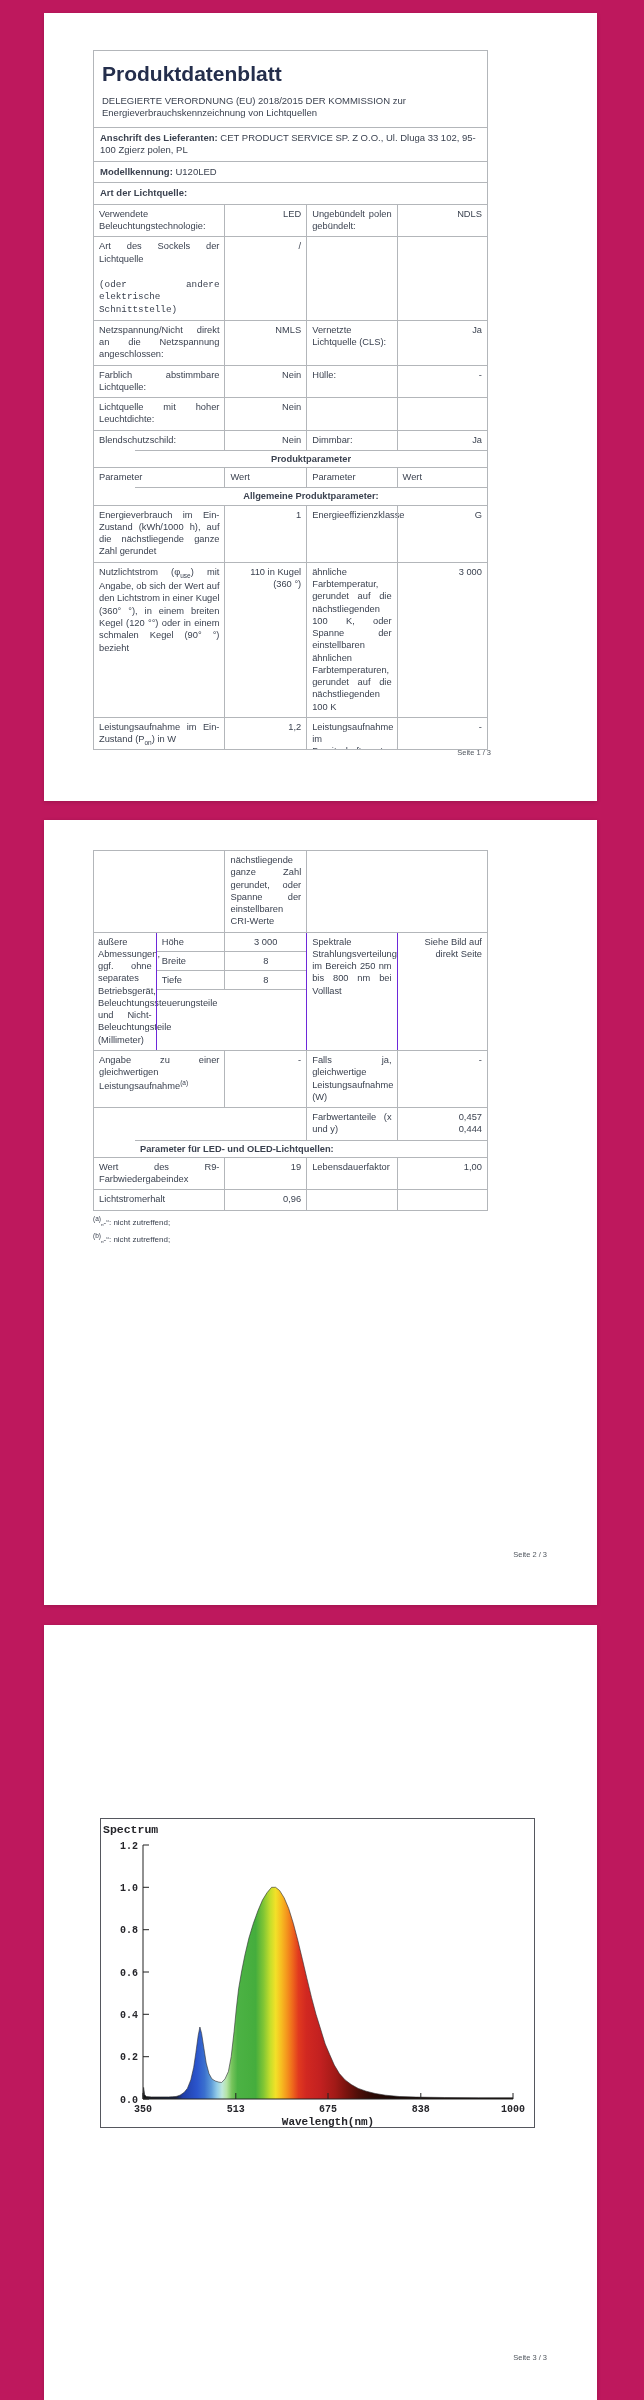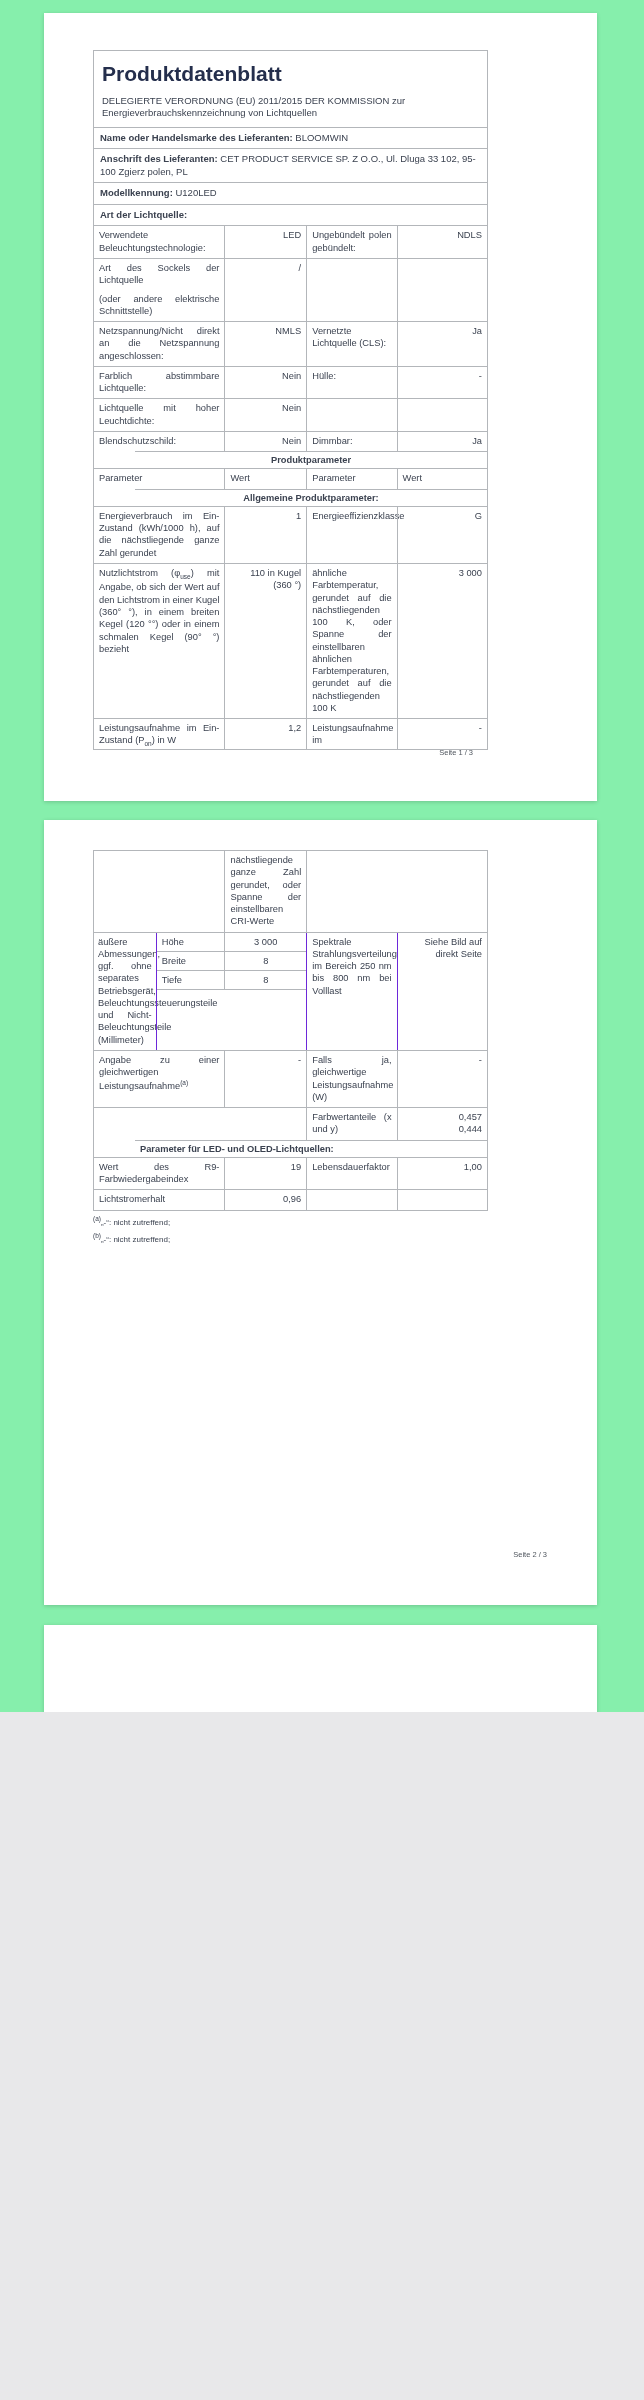--- a/index.html
+++ b/index.html
@@ -1,19 +1,19 @@
 <!DOCTYPE html>
 <html><head>
 <meta charset="utf-8">
 <style>
   * { box-sizing: border-box; margin: 0; padding: 0; }
   html,body { background:#e8e8ea; }
   .canvas {
-    position: relative; width: 644px; height: 1712px;
-    background: #86efac; overflow: hidden;
+    position: relative; width: 644px; height: 2400px;
+    background: #be185d; overflow: hidden;
     font-family: "Liberation Sans", sans-serif;
     color: #3b4250;
   }
   .page {
     position: absolute; left: 44px; width: 553px;
     background: #ffffff; box-shadow: 0 1px 4px rgba(0,0,0,.18);
   }
   #p1 { top: 13px;  height: 788px; }
   #p2 { top: 820px; height: 785px; }
   #p3 { top: 1625px; height: 775px; }
@@ -34,21 +34,21 @@
   .ir { padding: 4px 6px; font-size: 9.5px; }
   .ir .b { font-weight: bold; }
 
   .r4c { display: grid; grid-template-columns: 33.2% 20.8% 23% 23%; }
   .r4c.span2 { grid-template-columns: 54% 23% 23%; }
   .r4c > div { padding: 3px 5px 4px; border-left: 1px solid #b3b6ba; min-height: 10px; }
   .r4c > div:first-child { border-left: none; }
   .cv { text-align: right; }
   .cl { text-align: justify; }
   .cll { text-align: left; }
-  .para2 { margin-top: 6px; }
+  .para2 { margin-top: 14px; font-family: Liberation Mono, monospace; }
 
   .sec { font-weight: bold; text-align: center; padding: 2px 5px; margin-left: 41px; }
   .sec.left { text-align: left; }
 
   
   .dims { display: grid; grid-template-columns: 15.7% 38.3% 23% 23%; }
   .dims > div { border-left: 1px solid #6d28d9; }
   .dims > div:first-child { border-left: none; }
   .dims .dlabel { padding: 3px 4px 4px; }
   .dims .dc3, .dims .dc4 { padding: 3px 5px 4px; }
@@ -60,46 +60,42 @@
 
   .fns { position: absolute; left: 49px; font-size: 8px; color: #3b4250; }
   #p2 .fns { top: 395px; }
   .fns div { margin-bottom: 5px; }
   .fns sup { font-size: 6.5px; }
 
   sub { font-size: 6.5px; }
   sup { font-size: 6.5px; }
 
   .pfoot { position: absolute; font-size: 7.5px; color: #50565e; }
-  #p1 .pfoot { top: 735px; right: 124px; }
+  #p1 .pfoot { top: 735px; right: 106px; }
   #p2 .pfoot { top: 730px; right: 50px; }
   #p3 .pfoot { top: 728px; right: 50px; }
 
   .chartbox { position: absolute; left: 56px; top: 193px; width: 435px; height: 310px; }
   .ctick  { font: bold 10px   "Liberation Mono", monospace; fill: #26262b; }
   .clabel { font: bold 11px   "Liberation Mono", monospace; fill: #26262b; }
   .ctitle { font: bold 11.5px "Liberation Mono", monospace; fill: #26262b; }
 </style>
 </head>
 <body>
 
 <div class="canvas">
 
   <section class="page" id="p1">
     <div class="doc">
 
       <div class="tb">
         <h1>Produktdatenblatt</h1>
-        <p class="reg">DELEGIERTE VERORDNUNG (EU) 2011/2015 DER KOMMISSION zur Energieverbrauchskennzeichnung von Lichtquellen</p>
-      </div>
-
-      <div class="ir">
-        <span class="b">Name oder Handelsmarke des Lieferanten:</span>
-        <span>BLOOMWIN</span>
-      </div>
+        <p class="reg">DELEGIERTE VERORDNUNG (EU) 2018/2015 DER KOMMISSION zur Energieverbrauchskennzeichnung von Lichtquellen</p>
+      </div>
+
       <div class="ir">
         <span class="b">Anschrift des Lieferanten:</span>
         <span>CET PRODUCT SERVICE SP. Z O.O., Ul. Dluga 33 102, 95-100 Zgierz polen, PL</span>
       </div>
       <div class="ir">
         <span class="b">Modellkennung:</span>
         <span>U120LED</span>
       </div>
       <div class="ir">
         <span class="b">Art der Lichtquelle:</span>

